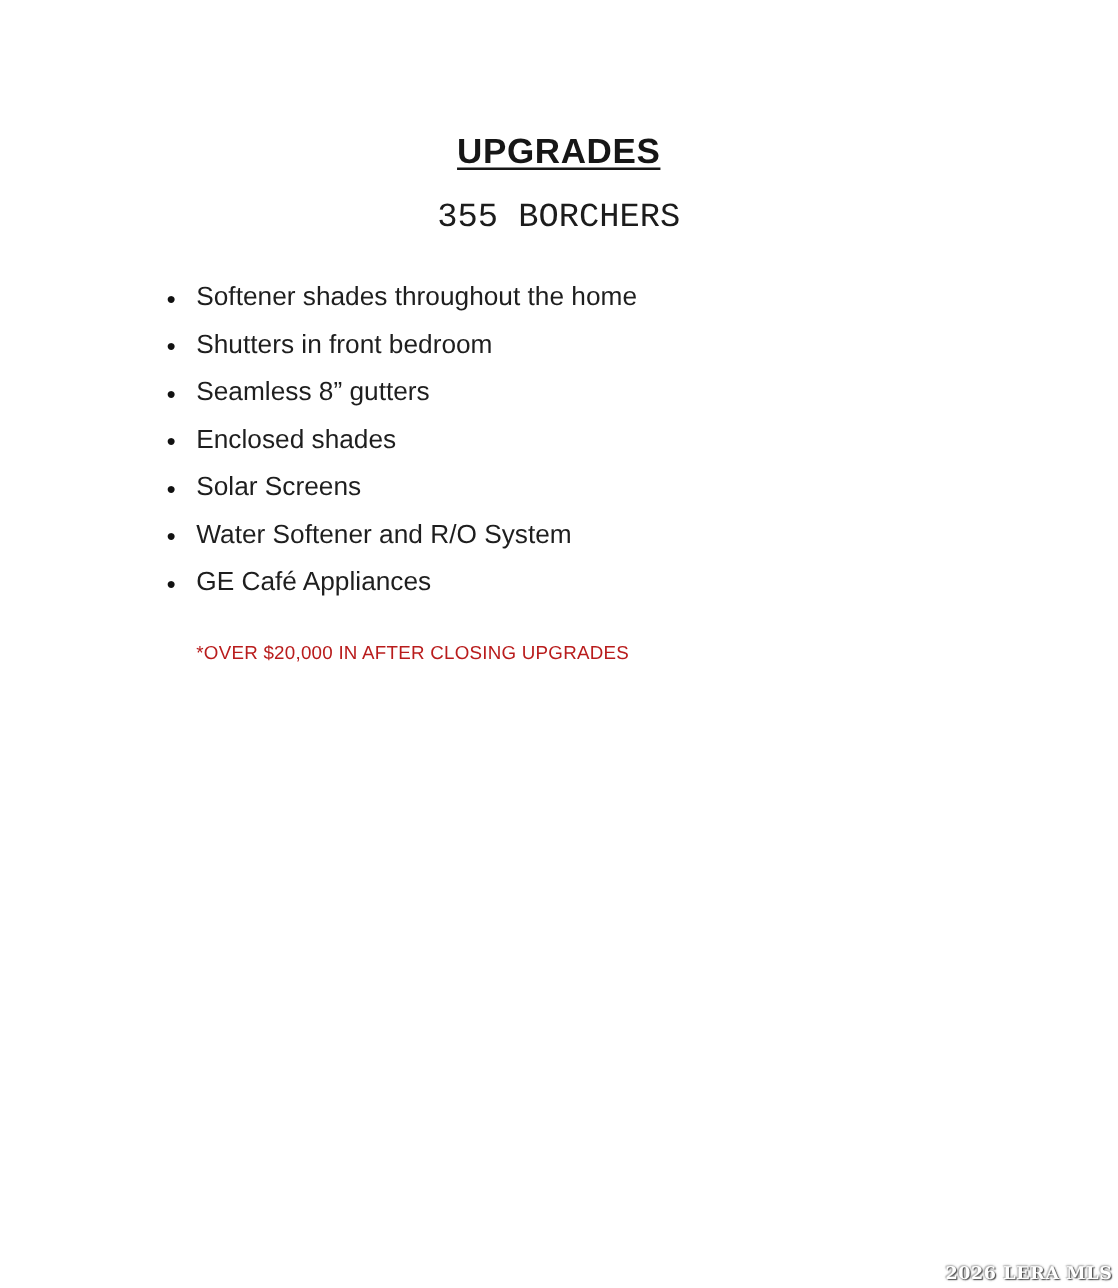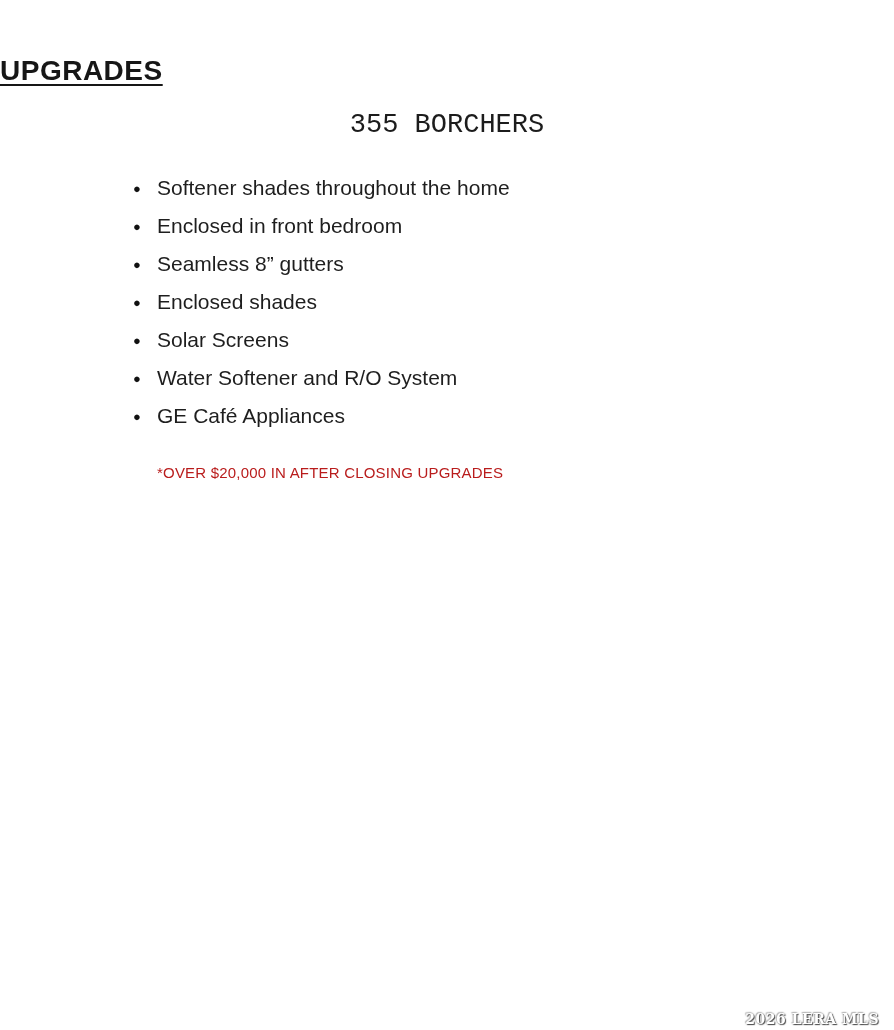--- a/index.html
+++ b/index.html
@@ -11,21 +11,22 @@
     position: relative;
     width: 894px;
     height: 1030px;
     background: #ffffff;
     overflow: hidden;
     font-family: "Liberation Sans", sans-serif;
     color: #1c1c1c;
   }
   .doc-title {
     margin: 0;
-    padding-top: 55px;
+    padding-top: 105px;
+    text-align: center;
     font-size: 28px;
     font-weight: bold;
     letter-spacing: 0.5px;
     text-decoration: underline;
     text-decoration-thickness: 2px;
     text-underline-offset: 4px;
     color: #161616;
   }
   .doc-subtitle {
     margin: 0;
@@ -58,21 +59,21 @@
   .footnote {
     margin: 0;
     margin-top: 29px;
     padding-left: 157px;
     font-size: 15px;
     letter-spacing: 0.2px;
     color: #b91c1c;
   }
   .watermark {
     position: absolute;
-    right: 15px;
+    right: 4px;
     bottom: 3px;
     font-family: "DejaVu Serif", serif;
     font-weight: bold;
     font-size: 14px;
     letter-spacing: 0.5px;
     color: #ffffff;
     text-shadow:
       1px 1px 1px #4a4a4a,
       -1px -1px 1px #b9b9b9,
       0 0 2px #777777;
@@ -87,21 +88,21 @@
 
   <h2 class="doc-subtitle">355 BORCHERS</h2>
 
   <ul class="upgrade-list">
     <li>
       <span class="bullet">●</span>
       <span>Softener shades throughout the home</span>
     </li>
     <li>
       <span class="bullet">●</span>
-      <span>Enclosed in front bedroom</span>
+      <span>Shutters in front bedroom</span>
     </li>
     <li>
       <span class="bullet">●</span>
       <span>Seamless 8” gutters</span>
     </li>
     <li>
       <span class="bullet">●</span>
       <span>Enclosed shades</span>
     </li>
     <li>

